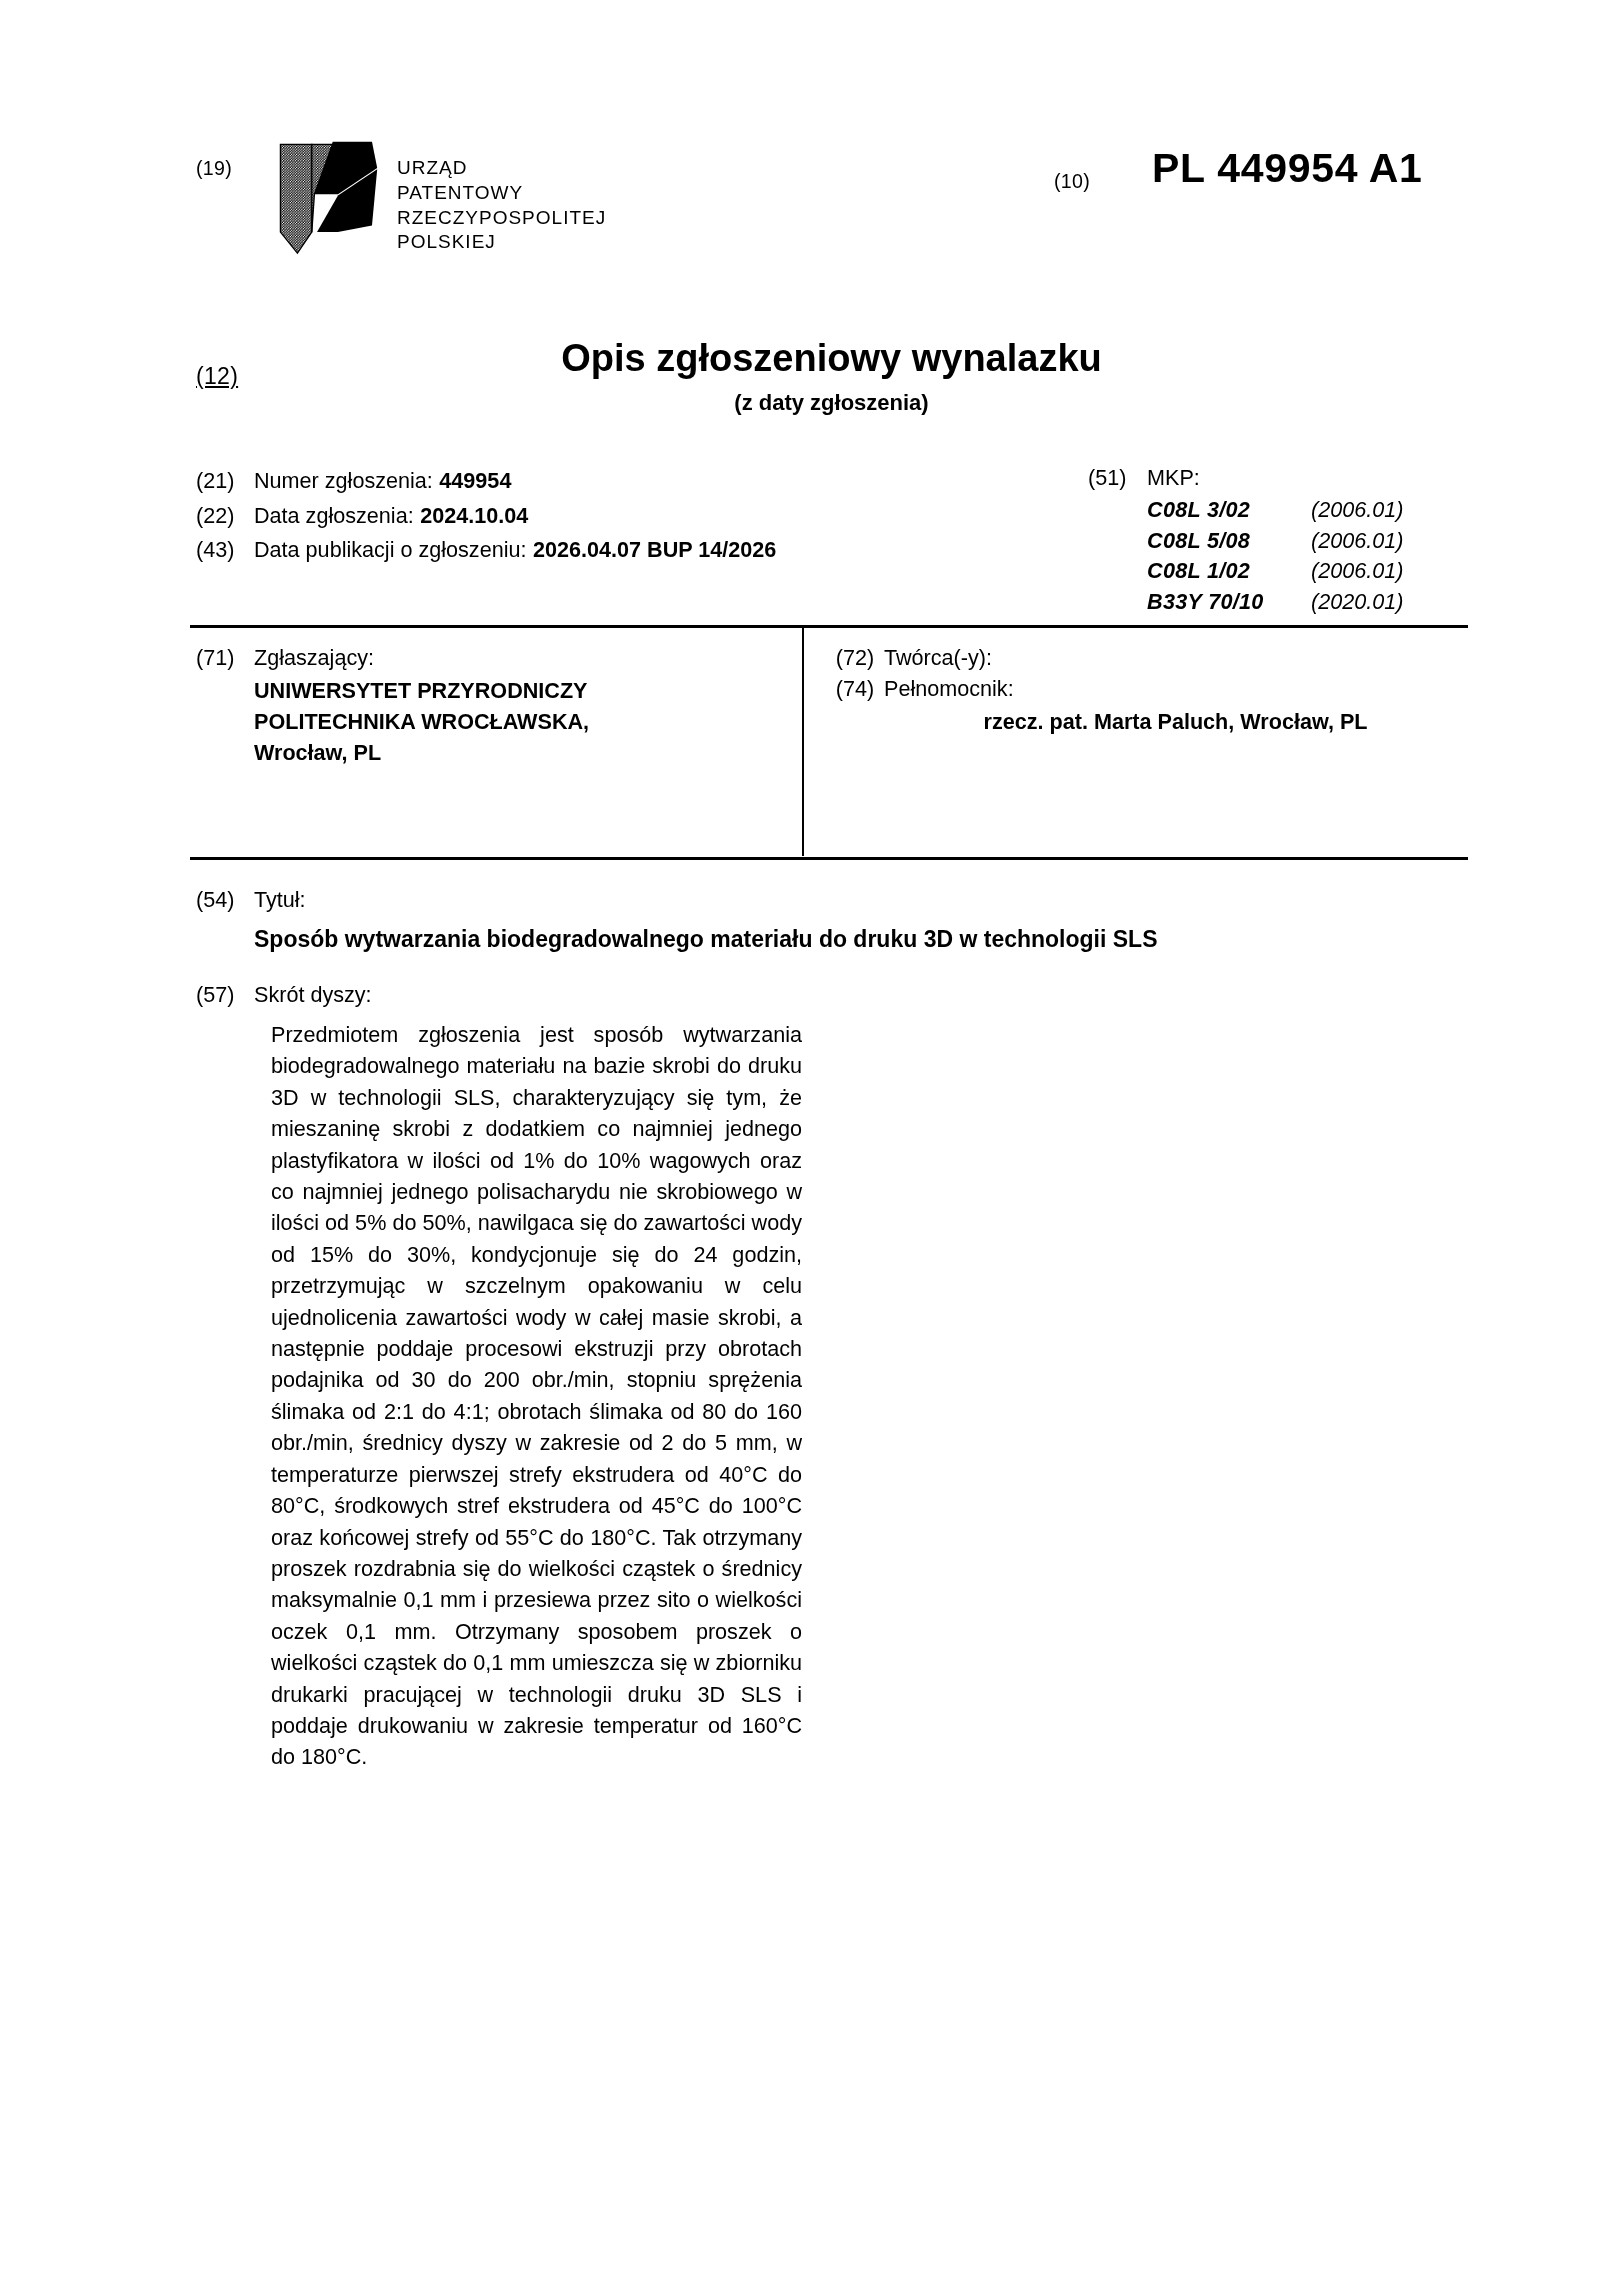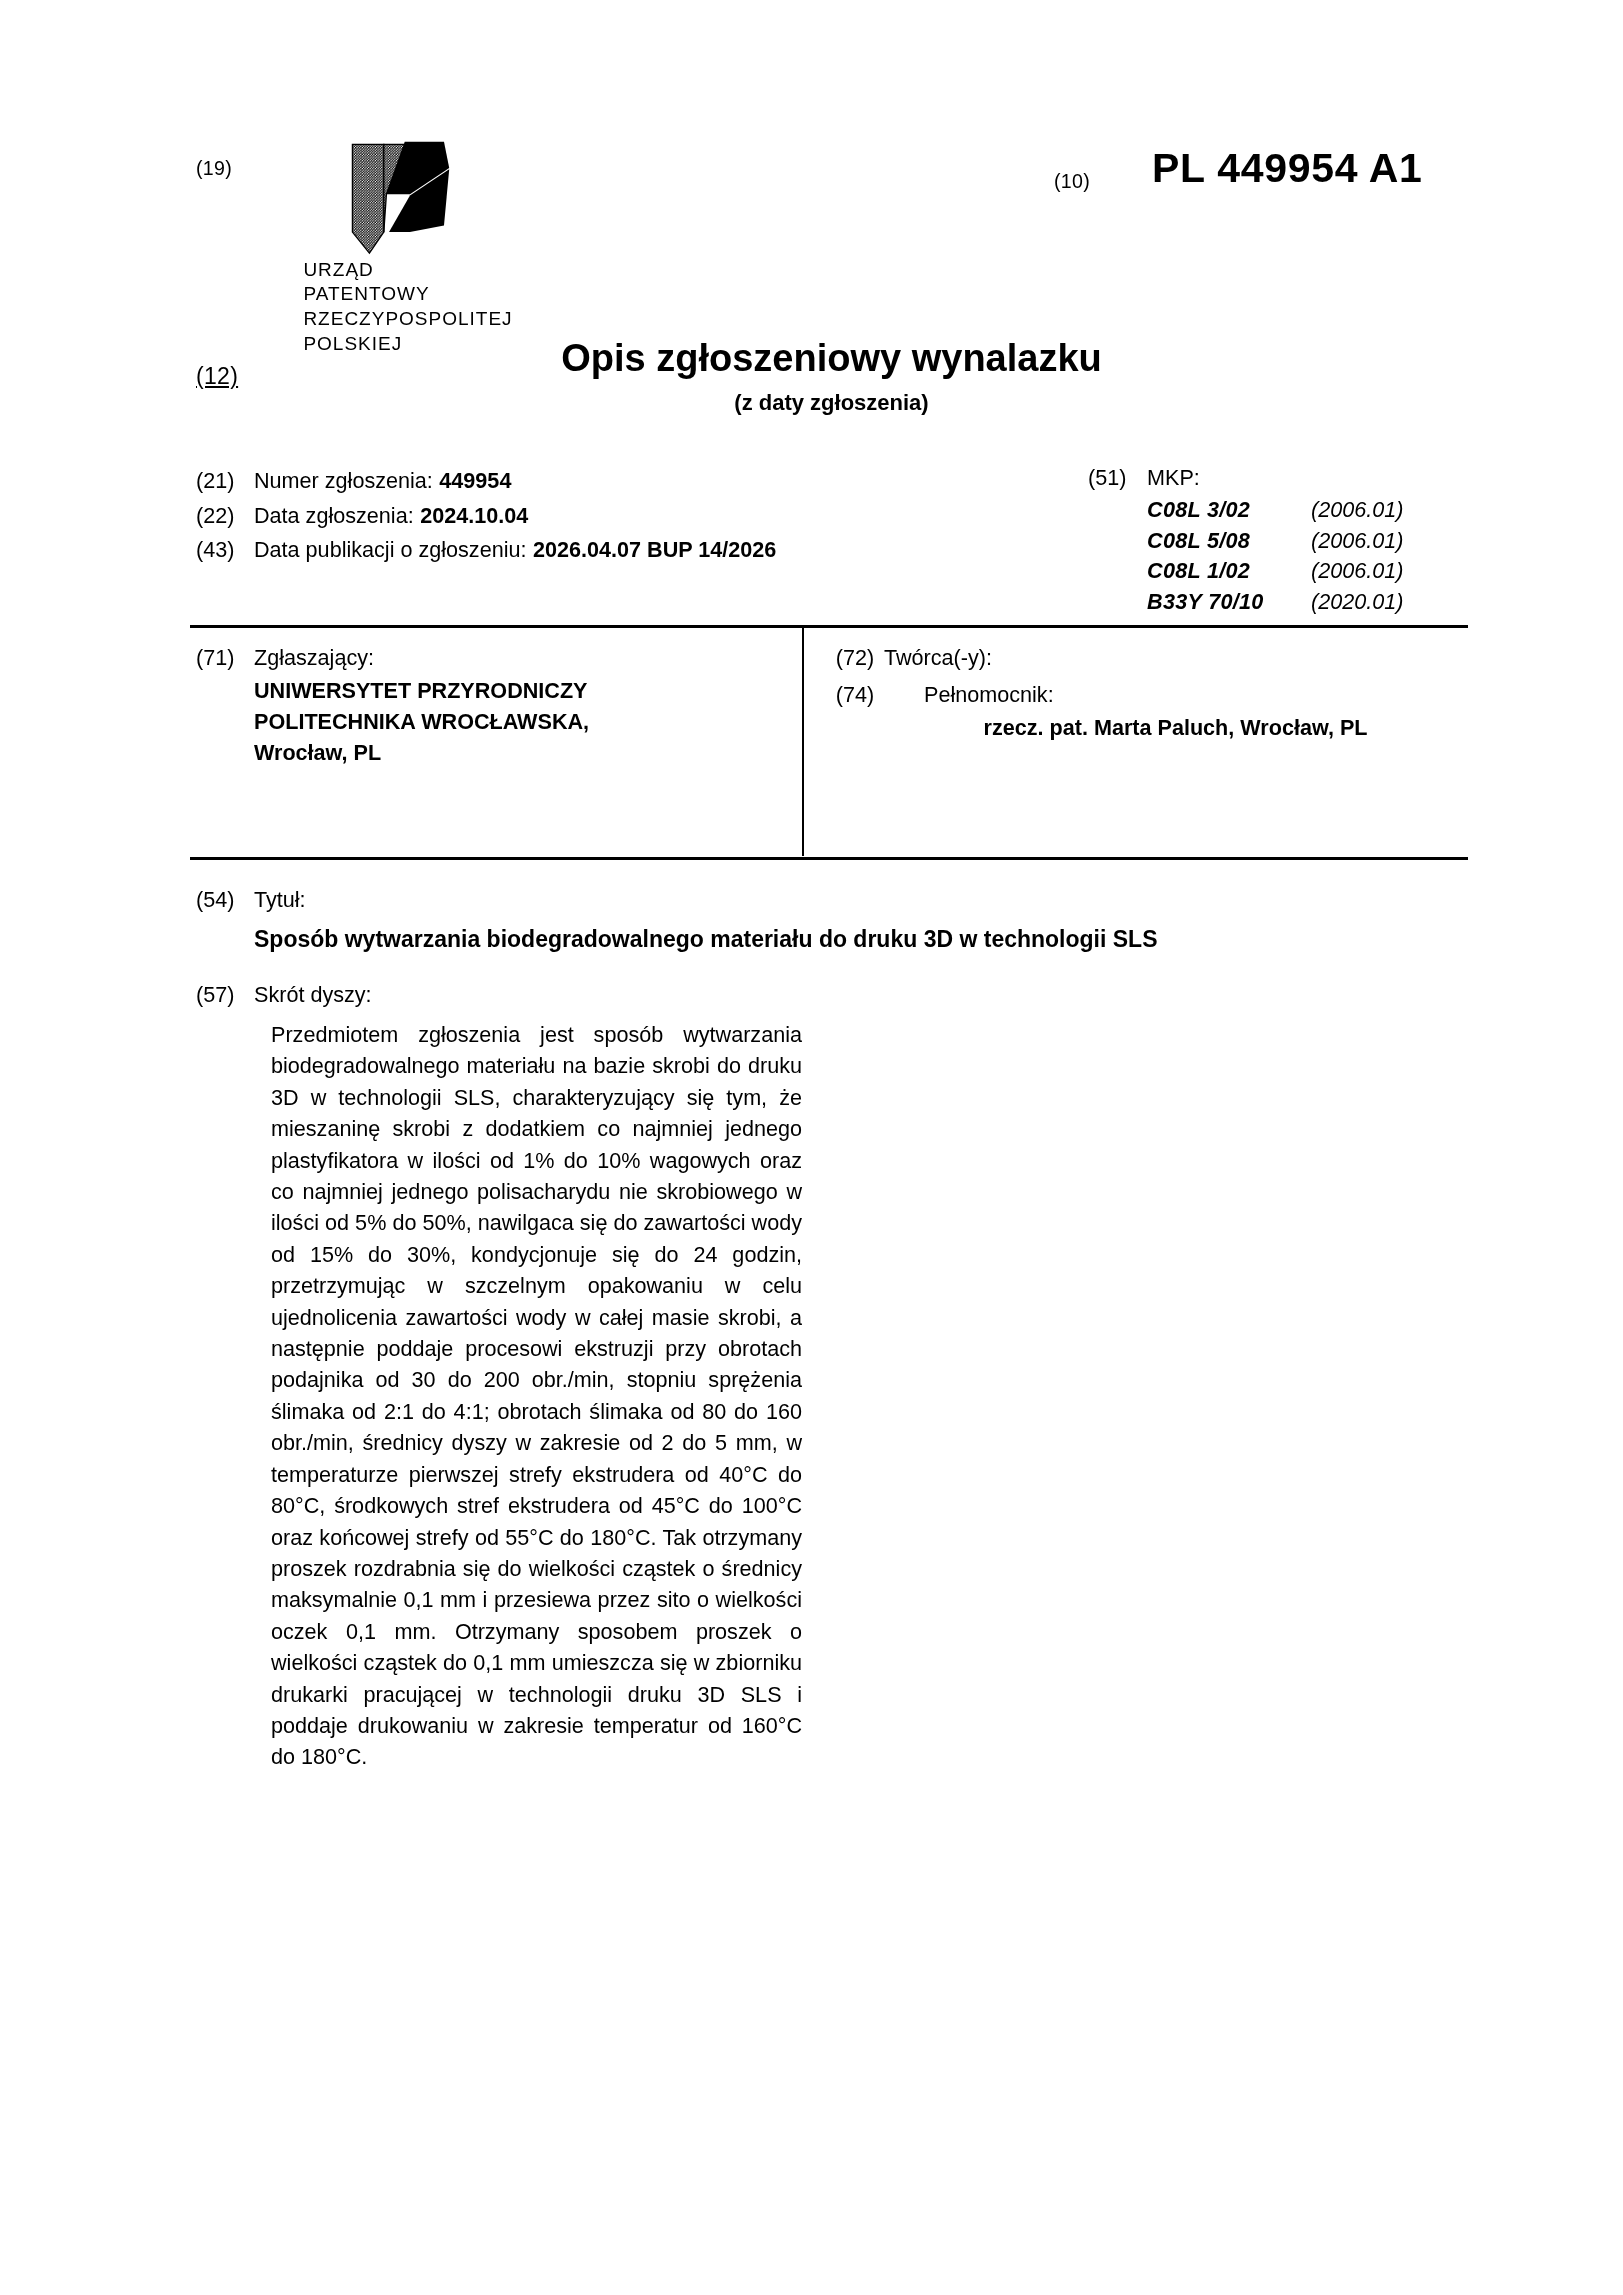--- a/index.html
+++ b/index.html
@@ -25,21 +25,21 @@
     font-size: 19.6px;
     font-weight: normal;
     letter-spacing: 0.3px;
   }
 
   
   .hdr-19 { left: 196px; top: 157px; font-size: 19.6px; }
   .logo-wrap {
     left: 275px; top: 134px;
     width: 249px; height: 121px;
-    display: flex; align-items: center; flex-direction: column;
+    display: flex; align-items: flex-end;
   }
   .logo-mark { width: 105px; height: 121px; flex: none; }
   .logo-text {
     margin-left: 17px;
     margin-top: 2.6px;
     font-size: 19px;
     line-height: 1.30;
     letter-spacing: 1px;
     color: #000;
     font-family: "Liberation Sans", sans-serif;
@@ -100,21 +100,21 @@
   
   .party-left { left: 196px; top: 645px; width: 589px; }
   .party-right { left: 826px; top: 645px; width: 641px; text-align: center; }
   .party-head { display: flex; font-size: 21.6px; }
   .party-code { width: 58px; flex: none; }
   .party-body {
     margin-left: 58px; margin-top: 5.2px;
     font-size: 21.6px; font-weight: bold; line-height: 1.42;
   }
   .party-body div { white-space: nowrap; }
-  .party-gap { margin-top: 11px; gap: 40px; }
+  .party-gap { margin-top: 5px; }
 
   
   .sec54 { left: 196px; top: 887px; }
   .sec-head { display: flex; font-size: 21.6px; }
   .sec-code { width: 58px; flex: none; }
   .invention-title {
     left: 254px; top: 926px;
     font-size: 23px; font-weight: bold;
     white-space: nowrap;
   }

